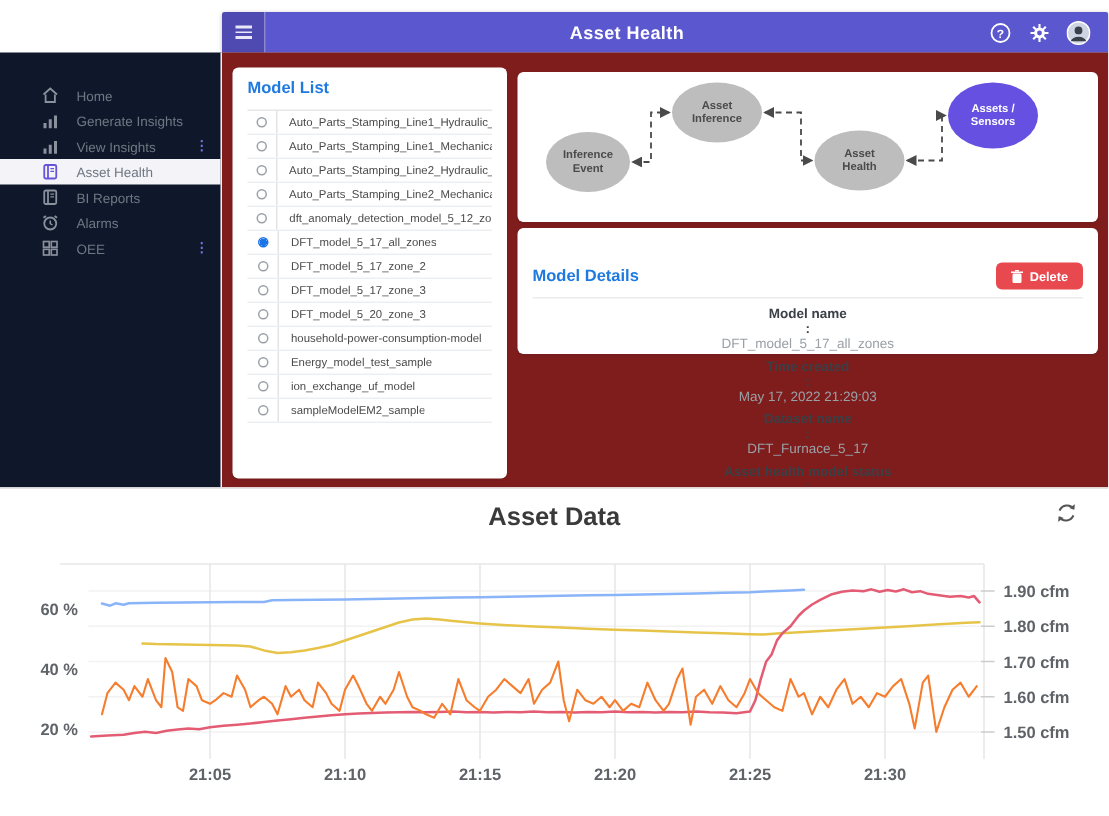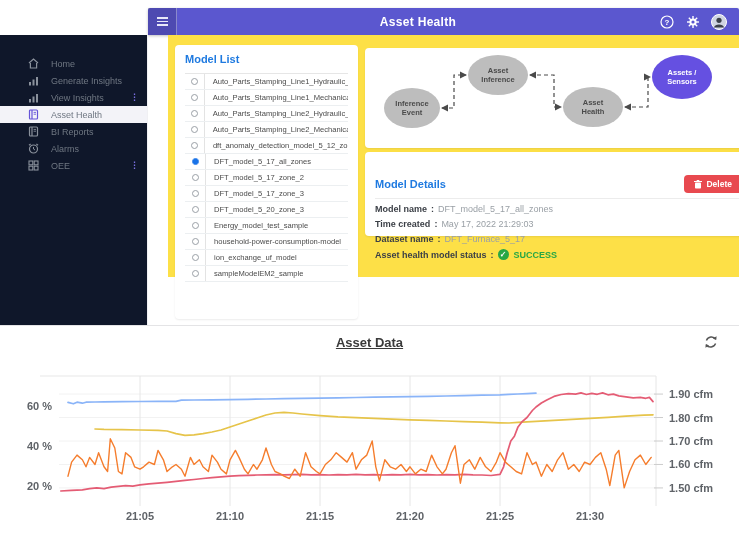--- a/index.html
+++ b/index.html
@@ -22,21 +22,21 @@
   .sidebar{position:absolute;left:0;top:35px;width:148px;height:290px;background:#0f172a;
            padding-top:20px;box-sizing:border-box;border-right:1px solid #f0f0f3;}
   .side-item{display:flex;align-items:center;height:17px;padding:0 8px 0 28px;gap:11px;
              color:#6f7782;font-size:9px;cursor:pointer;}
   .side-item.active{background:#f3f3f8;}
   .side-item .sicon{width:12px;height:12px;flex:0 0 12px;display:flex;align-items:center;}
   .side-item .lbl{flex:1;white-space:nowrap;}
   .kebab{color:#7a6fe0;font-size:9px;font-weight:bold;line-height:9px;cursor:pointer;}
 
   
-  .main{position:absolute;left:148px;top:35px;right:0;height:242px;background:#fde047;margin-left:20px;}
+  .main{position:absolute;left:148px;top:35px;right:0;height:290px;background:#7f1d1d;}
   .card{position:absolute;background:#fff;border-radius:4px;box-shadow:0 1px 2px rgba(0,0,0,.08);}
   .card-title{color:#1f7ae0;font-weight:bold;font-size:11px;}
 
   
   .mlist{left:7px;top:10px;width:183px;height:274px;box-sizing:border-box;padding:8px 10px;}
   .mlist .card-title{margin-bottom:8px;}
   .mrows{border-top:1px solid #e6e6e6;}
   .mrow{display:flex;align-items:center;height:15px;border-bottom:1px solid #eceff1;cursor:pointer;}
   .mrow .radio-cell{width:20px;display:flex;justify-content:center;border-right:1px solid #e3e3e3;height:100%;align-items:center;}
   .radio{width:7px;height:7px;border:1px solid #9aa0a6;border-radius:50%;box-sizing:border-box;background:#fff;}
@@ -45,33 +45,33 @@
 
   
   .diagram{left:197px;top:13px;width:387px;height:100px;}
 
   
   .details{left:197px;top:117px;width:387px;height:84px;box-sizing:border-box;padding:23px 10px;}
   .details-head{display:flex;align-items:center;border-bottom:1px solid #ececec;padding-bottom:5px;}
   .delete-btn{margin-left:auto;background:#e8494f;color:#fff;border:none;border-radius:4px;
               font-size:8.5px;font-weight:bold;padding:4px 10px;display:flex;align-items:center;gap:4px;
               cursor:pointer;font-family:inherit;}
-  .fieldrow{display:flex;align-items:center;margin-top:5px;font-size:9px;}
+  .fieldrow{display:flex;align-items:center;margin-top:5px;font-size:9px;flex-direction:column;}
   .fieldrow .flabel{font-weight:bold;color:#3b3f46;}
   .fieldrow .colon{margin:0 4px;color:#3b3f46;font-weight:bold;}
   .fieldrow .fvalue{color:#9aa0a6;}
   .fieldrow .fvalue.success{color:#28a745;font-weight:bold;display:flex;align-items:center;gap:5px;}
   .checkcircle{width:11px;height:11px;border-radius:50%;background:#28a745;color:#fff;
                display:inline-flex;align-items:center;justify-content:center;font-size:8px;}
 
   
   .asset-data{position:absolute;left:0;top:325px;width:739px;height:219px;background:#fff;
               border-top:1px solid #e4e4e6;}
   .ad-title{position:absolute;left:0;right:0;top:9px;text-align:center;color:#3a3a3a;
-            font-size:13px;font-weight:bold;text-decoration:underline;}
+            font-size:17px;font-weight:bold;}
   .refresh{position:absolute;right:20px;top:8px;width:16px;height:16px;cursor:pointer;}
   .chart-wrap{position:absolute;left:0;top:36px;width:739px;height:178px;}
 </style>
 </head>
 <body>
 
 <div class="page">
 
   <header class="hdr">
     <div class="hamburger">
@@ -243,27 +243,27 @@
           <div class="mrow">
             <span class="radio-cell">
               <span class="radio"></span>
             </span>
             <span class="mlabel">DFT_model_5_20_zone_3</span>
           </div>
           <div class="mrow">
             <span class="radio-cell">
               <span class="radio"></span>
             </span>
+            <span class="mlabel">household-power-consumption-model</span>
+          </div>
+          <div class="mrow">
+            <span class="radio-cell">
+              <span class="radio"></span>
+            </span>
             <span class="mlabel">Energy_model_test_sample</span>
-          </div>
-          <div class="mrow">
-            <span class="radio-cell">
-              <span class="radio"></span>
-            </span>
-            <span class="mlabel">household-power-consumption-model</span>
           </div>
           <div class="mrow">
             <span class="radio-cell">
               <span class="radio"></span>
             </span>
             <span class="mlabel">ion_exchange_uf_model</span>
           </div>
           <div class="mrow">
             <span class="radio-cell">
               <span class="radio"></span>

